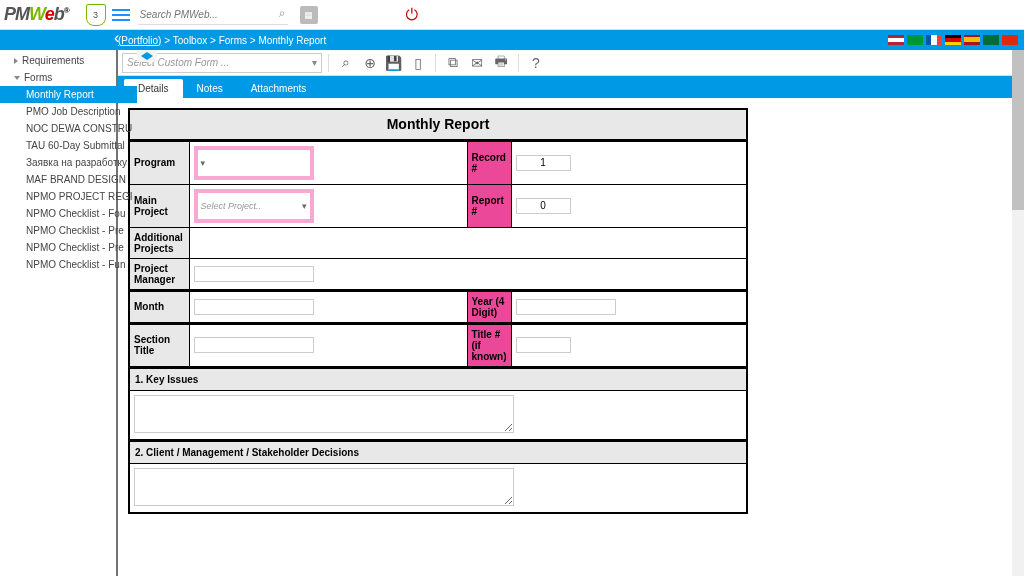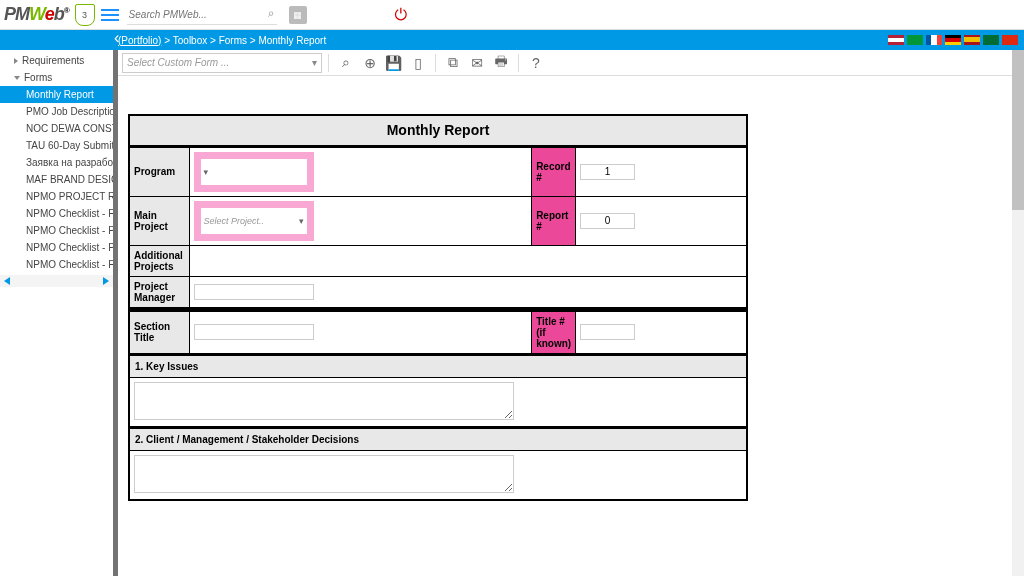--- a/index.html
+++ b/index.html
@@ -1,20 +1,20 @@
 <!DOCTYPE html>
 <html><head>
 <meta charset="utf-8">
 <style>
 * { box-sizing: border-box; margin: 0; padding: 0; font-family: Arial, sans-serif; }
 html, body { width: 1024px; height: 576px; overflow: hidden; background: #fff; }
 
 
 .topbar { height: 30px; display: flex; align-items: center; padding: 0 4px; border-bottom: 1px solid #ddd; }
-.logo { font-size: 18px; font-weight: bold; font-style: italic; letter-spacing: -1px; margin-right: 6px; }
+.logo { font-size: 18px; font-weight: bold; font-style: italic; letter-spacing: -1px; margin-right: 17px; }
 .logo .green { color: #7ab800; }
 .logo .red { color: #cc0000; }
 .logo .grey { color: #555; }
 .shield { width: 20px; height: 22px; border: 1px solid #7ab800; border-radius: 2px 2px 8px 8px; display: flex; align-items: center; justify-content: center; font-size: 9px; color: #555; margin-right: 6px; }
 .hamburger { width: 18px; cursor: pointer; margin-right: 8px; }
 .hamburger div { height: 2px; background: #1e90ff; margin: 3px 0; }
 .search-wrap { position: relative; margin-right: 12px; }
 .search-input { width: 150px; height: 20px; border: none; border-bottom: 1px solid #ddd; font-size: 10px; font-style: italic; color: #999; padding: 2px 18px 2px 2px; }
 .search-icon-top { position: absolute; right: 2px; top: 2px; font-size: 12px; color: #999; }
 .cal-icon { width: 18px; height: 18px; background: #bbb; border-radius: 2px; display: flex; align-items: center; justify-content: center; font-size: 9px; color: #fff; margin-right: 8px; }
@@ -24,56 +24,56 @@
 .breadcrumb-bar { height: 20px; background: #0099e6; display: flex; align-items: center; color: #fff; font-size: 10px; padding-left: 118px; position: relative; }
 .breadcrumb-bar .back-chev { position: absolute; left: 114px; top: -1px; font-size: 16px; color: #fff; cursor: pointer; }
 .breadcrumb-bar a { color: #fff; text-decoration: underline; }
 .flags { position: absolute; right: 6px; display: flex; gap: 3px; }
 .flag { width: 16px; height: 10px; }
 
 
 .layout { display: flex; height: calc(576px - 50px); }
 
 
-.sidebar { width: 118px; display: flex; flex-direction: column; font-size: 10px; background: #fff; border-right: 5px solid #737373; position: relative; }
+.sidebar { width: 118px; display: flex; flex-direction: row; font-size: 10px; background: #fff; border-right: 2px solid #737373; position: relative; }
 .tree { flex: 0 0 auto; padding: 2px 0; overflow: hidden; }
 .tree-item { padding: 3px 4px 3px 14px; color: #444; cursor: pointer; display: flex; align-items: center; white-space: nowrap; overflow: hidden; }
 .tree-item.parent::before { content: ""; width: 0; height: 0; border-left: 4px solid #888; border-top: 3px solid transparent; border-bottom: 3px solid transparent; margin-right: 4px; }
 .tree-item.open::before { content: ""; width: 0; height: 0; border-top: 4px solid #888; border-left: 3px solid transparent; border-right: 3px solid transparent; margin-right: 4px; }
 .tree-item.child { padding-left: 26px; }
 .tree-item.forms { padding-left: 14px; }
 .tree-item.selected { background: #0099e6; color: #fff; }
 .scroll-hint { height: 12px; background: #f4f4f4; display: flex; justify-content: space-between; padding: 0 4px; align-items: center; }
 .scroll-hint span { width: 0; height: 0; }
 .scroll-hint .l { border-right: 6px solid #0099e6; border-top: 4px solid transparent; border-bottom: 4px solid transparent; }
 .scroll-hint .r { border-left: 6px solid #0099e6; border-top: 4px solid transparent; border-bottom: 4px solid transparent; }
 .nav-modules { margin-top: auto; }
 .nav-mod { background: #0099e6; color: #fff; padding: 6px 8px; font-size: 9px; border-bottom: 1px solid #33aee6; cursor: pointer; }
 .nav-mod.active { background: #e5e5e5; color: #555; }
 
 
-.main { flex: 1; display: flex; flex-direction: column; overflow: hidden; gap: 28px; }
+.main { flex: 1; display: flex; flex-direction: column; overflow: hidden; }
 .toolbar { height: 26px; display: flex; align-items: center; border-bottom: 1px solid #ddd; padding: 0 4px; gap: 2px; }
 .form-select { width: 200px; height: 20px; border: 1px solid #ccc; font-size: 10px; font-style: italic; color: #999; padding: 0 4px; display: flex; align-items: center; justify-content: space-between; }
 .form-select::after { content: "▾"; color: #888; font-style: normal; }
 .tool-icon { width: 22px; height: 20px; display: flex; align-items: center; justify-content: center; font-size: 14px; color: #666; cursor: pointer; }
 .tool-sep { width: 1px; height: 18px; background: #ddd; margin: 0 4px; }
 
 .tabs { height: 22px; background: #0099e6; display: flex; align-items: flex-end; padding-left: 6px; }
 .tab { padding: 4px 14px; font-size: 10px; color: #fff; cursor: pointer; }
 .tab.active { background: #fff; color: #333; border-radius: 2px 2px 0 0; }
 
 .form-area { flex: 1; overflow-y: auto; padding: 10px; }
 .form-table { width: 620px; border-collapse: collapse; border: 2px solid #000; }
 .form-table td { border: 1px solid #000; padding: 4px; font-size: 10px; vertical-align: middle; }
 .title-row td { text-align: center; font-weight: bold; font-size: 14px; background: #e8e8e8; height: 30px; }
 .label-cell { background: #e8e8e8; font-weight: bold; width: 60px; font-size: 9px; }
 .label-cell-r { background: #ec4899; font-weight: bold; width: 44px; font-size: 9px; margin-left: 28px; }
 .input-cell input, .input-cell select { width: 120px; height: 16px; border: 1px solid #ccc; font-size: 10px; }
-.input-cell .dd { width: 120px; height: 16px; border: 7px solid #f9a8d4; display: inline-flex; align-items: center; justify-content: space-between; padding: 13px 3px; font-size: 9px; font-style: italic; color: #999; }
+.input-cell .dd { width: 120px; height: 16px; border: 4px solid #f9a8d4; display: inline-flex; align-items: center; justify-content: space-between; padding: 13px 3px; font-size: 9px; font-style: italic; color: #999; }
 .input-cell .dd::after { content: "▾"; color: #666; font-style: normal; }
 .input-cell .dd-sm { width: 55px; }
 .input-cell-r input { width: 55px; height: 16px; border: 1px solid #ccc; font-size: 10px; text-align: center; }
 .section-head td { background: #e8e8e8; font-weight: bold; font-size: 10px; padding: 5px; }
 .textarea-cell { padding: 4px !important; }
 .textarea-cell textarea { width: 380px; height: 38px; border: 1px solid #ccc; resize: both; font-size: 10px; }
 .heavy-divider { height: 2px !important; padding: 0 !important; background: #000; }
 
 
 .main::-webkit-scrollbar, .form-area::-webkit-scrollbar { width: 12px; }
@@ -154,20 +154,25 @@
       <div class="tool-icon">⊕</div>
       <div class="tool-icon">💾</div>
       <div class="tool-icon">▯</div>
       <div class="tool-sep"></div>
       <div class="tool-icon">⧉</div>
       <div class="tool-icon">✉</div>
       <div class="tool-icon">🖶</div>
       <div class="tool-sep"></div>
       <div class="tool-icon">?</div>
     </div>
+    <div class="tabs">
+      <div class="tab active">Details</div>
+      <div class="tab">Notes</div>
+      <div class="tab">Attachments</div>
+    </div>
     <div class="form-area">
       <table class="form-table">
         <tbody>
             <tr class="title-row">
               <td colspan="4">Monthly Report</td>
             </tr>
         <tr>
               <td colspan="4" class="heavy-divider"></td>
             </tr>
         <tr>
@@ -187,20 +192,26 @@
           <td class="input-cell" colspan="3"></td>
         </tr>
         <tr>
           <td class="label-cell">Project Manager</td>
           <td class="input-cell" colspan="3"><input style="width: 120px;"></td>
         </tr>
         <tr>
               <td colspan="4" class="heavy-divider"></td>
             </tr>
         <tr>
+          <td class="label-cell">Month</td>
+          <td class="input-cell"><input style="width: 120px;"></td>
+          <td class="label-cell-r">Year (4 Digit)</td>
+          <td class="input-cell-r"><input style="width: 100px;"></td>
+        </tr>
+        <tr>
               <td colspan="4" class="heavy-divider"></td>
             </tr>
         <tr>
           <td class="label-cell">Section Title</td>
           <td class="input-cell"><input style="width: 120px;"></td>
           <td class="label-cell-r">Title # (if known)</td>
           <td class="input-cell-r"><input style=""></td>
         </tr>
         <tr>
               <td colspan="4" class="heavy-divider"></td>

